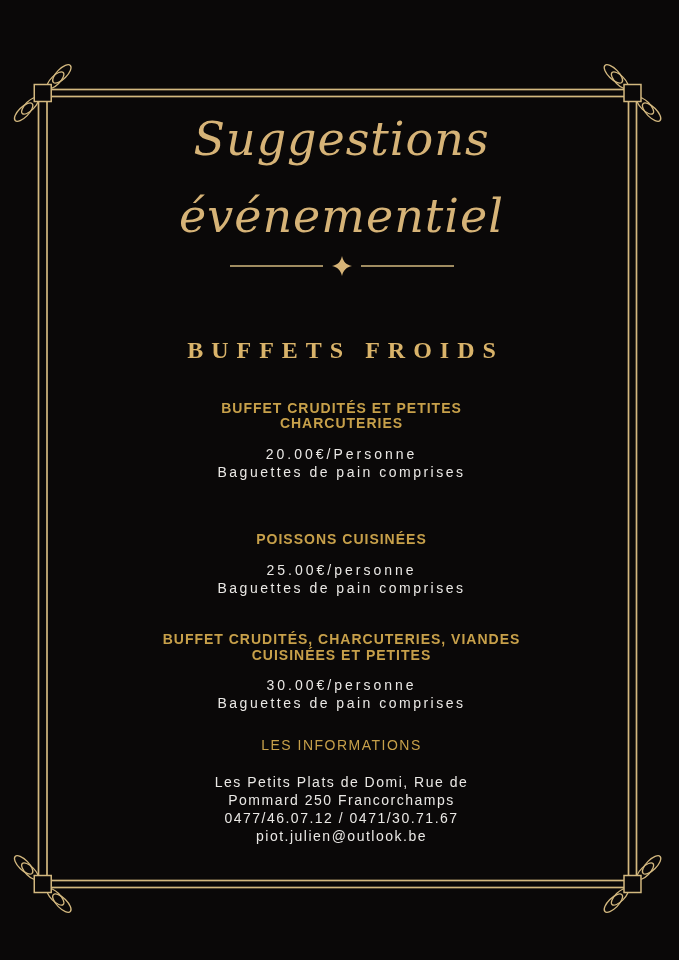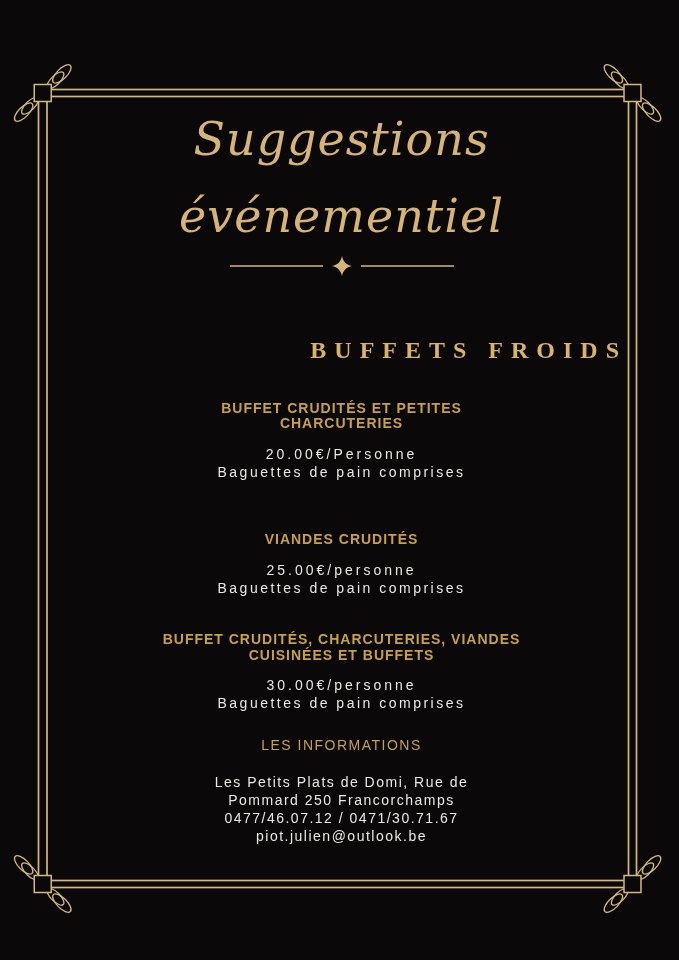--- a/index.html
+++ b/index.html
@@ -43,21 +43,20 @@
   .star{fill:var(--gold-title,#d6b377);}
   .buffets{
     font-family:"Liberation Serif", serif;
     font-weight:700;
     font-size:24px;
     letter-spacing:8px;
     margin-right:-8px;
     color:var(--gold-serif,#d9b36a);
     margin-top:56px;
     line-height:1.2;
-    text-align:right;
   }
   .item{margin-top:36px;}
   .item.first{}
   .item-name{
     font-weight:700;
     font-size:14px;
     letter-spacing:1px;
     line-height:1.12;
     color:var(--gold-heading,#c7a04a);
   }
@@ -132,30 +131,30 @@
         <span>BUFFET CRUDITÉS ET PETITES</span><br>
         <span>CHARCUTERIES</span>
       </div>
       <div class="price">20.00€/Personne</div>
       <div class="note">Baguettes de pain comprises</div>
     </section>
 
     <section class="item">
       <div class="item-name">
         <br>
-        <span>VIANDES CRUDITÉS</span>
+        <span>POISSONS CUISINÉES</span>
       </div>
       <div class="price">25.00€/personne</div>
       <div class="note">Baguettes de pain comprises</div>
     </section>
 
     <section class="item">
       <div class="item-name">
         <span>BUFFET CRUDITÉS, CHARCUTERIES, VIANDES</span><br>
-        <span>CUISINÉES ET BUFFETS</span>
+        <span>CUISINÉES ET PETITES</span>
       </div>
       <div class="price">30.00€/personne</div>
       <div class="note">Baguettes de pain comprises</div>
     </section>
 
     <h3 class="info-heading">LES INFORMATIONS</h3>
 
     <div class="info-lines">
       <div>Les Petits Plats de Domi, Rue de</div>
       <div>Pommard 250 Francorchamps</div>

